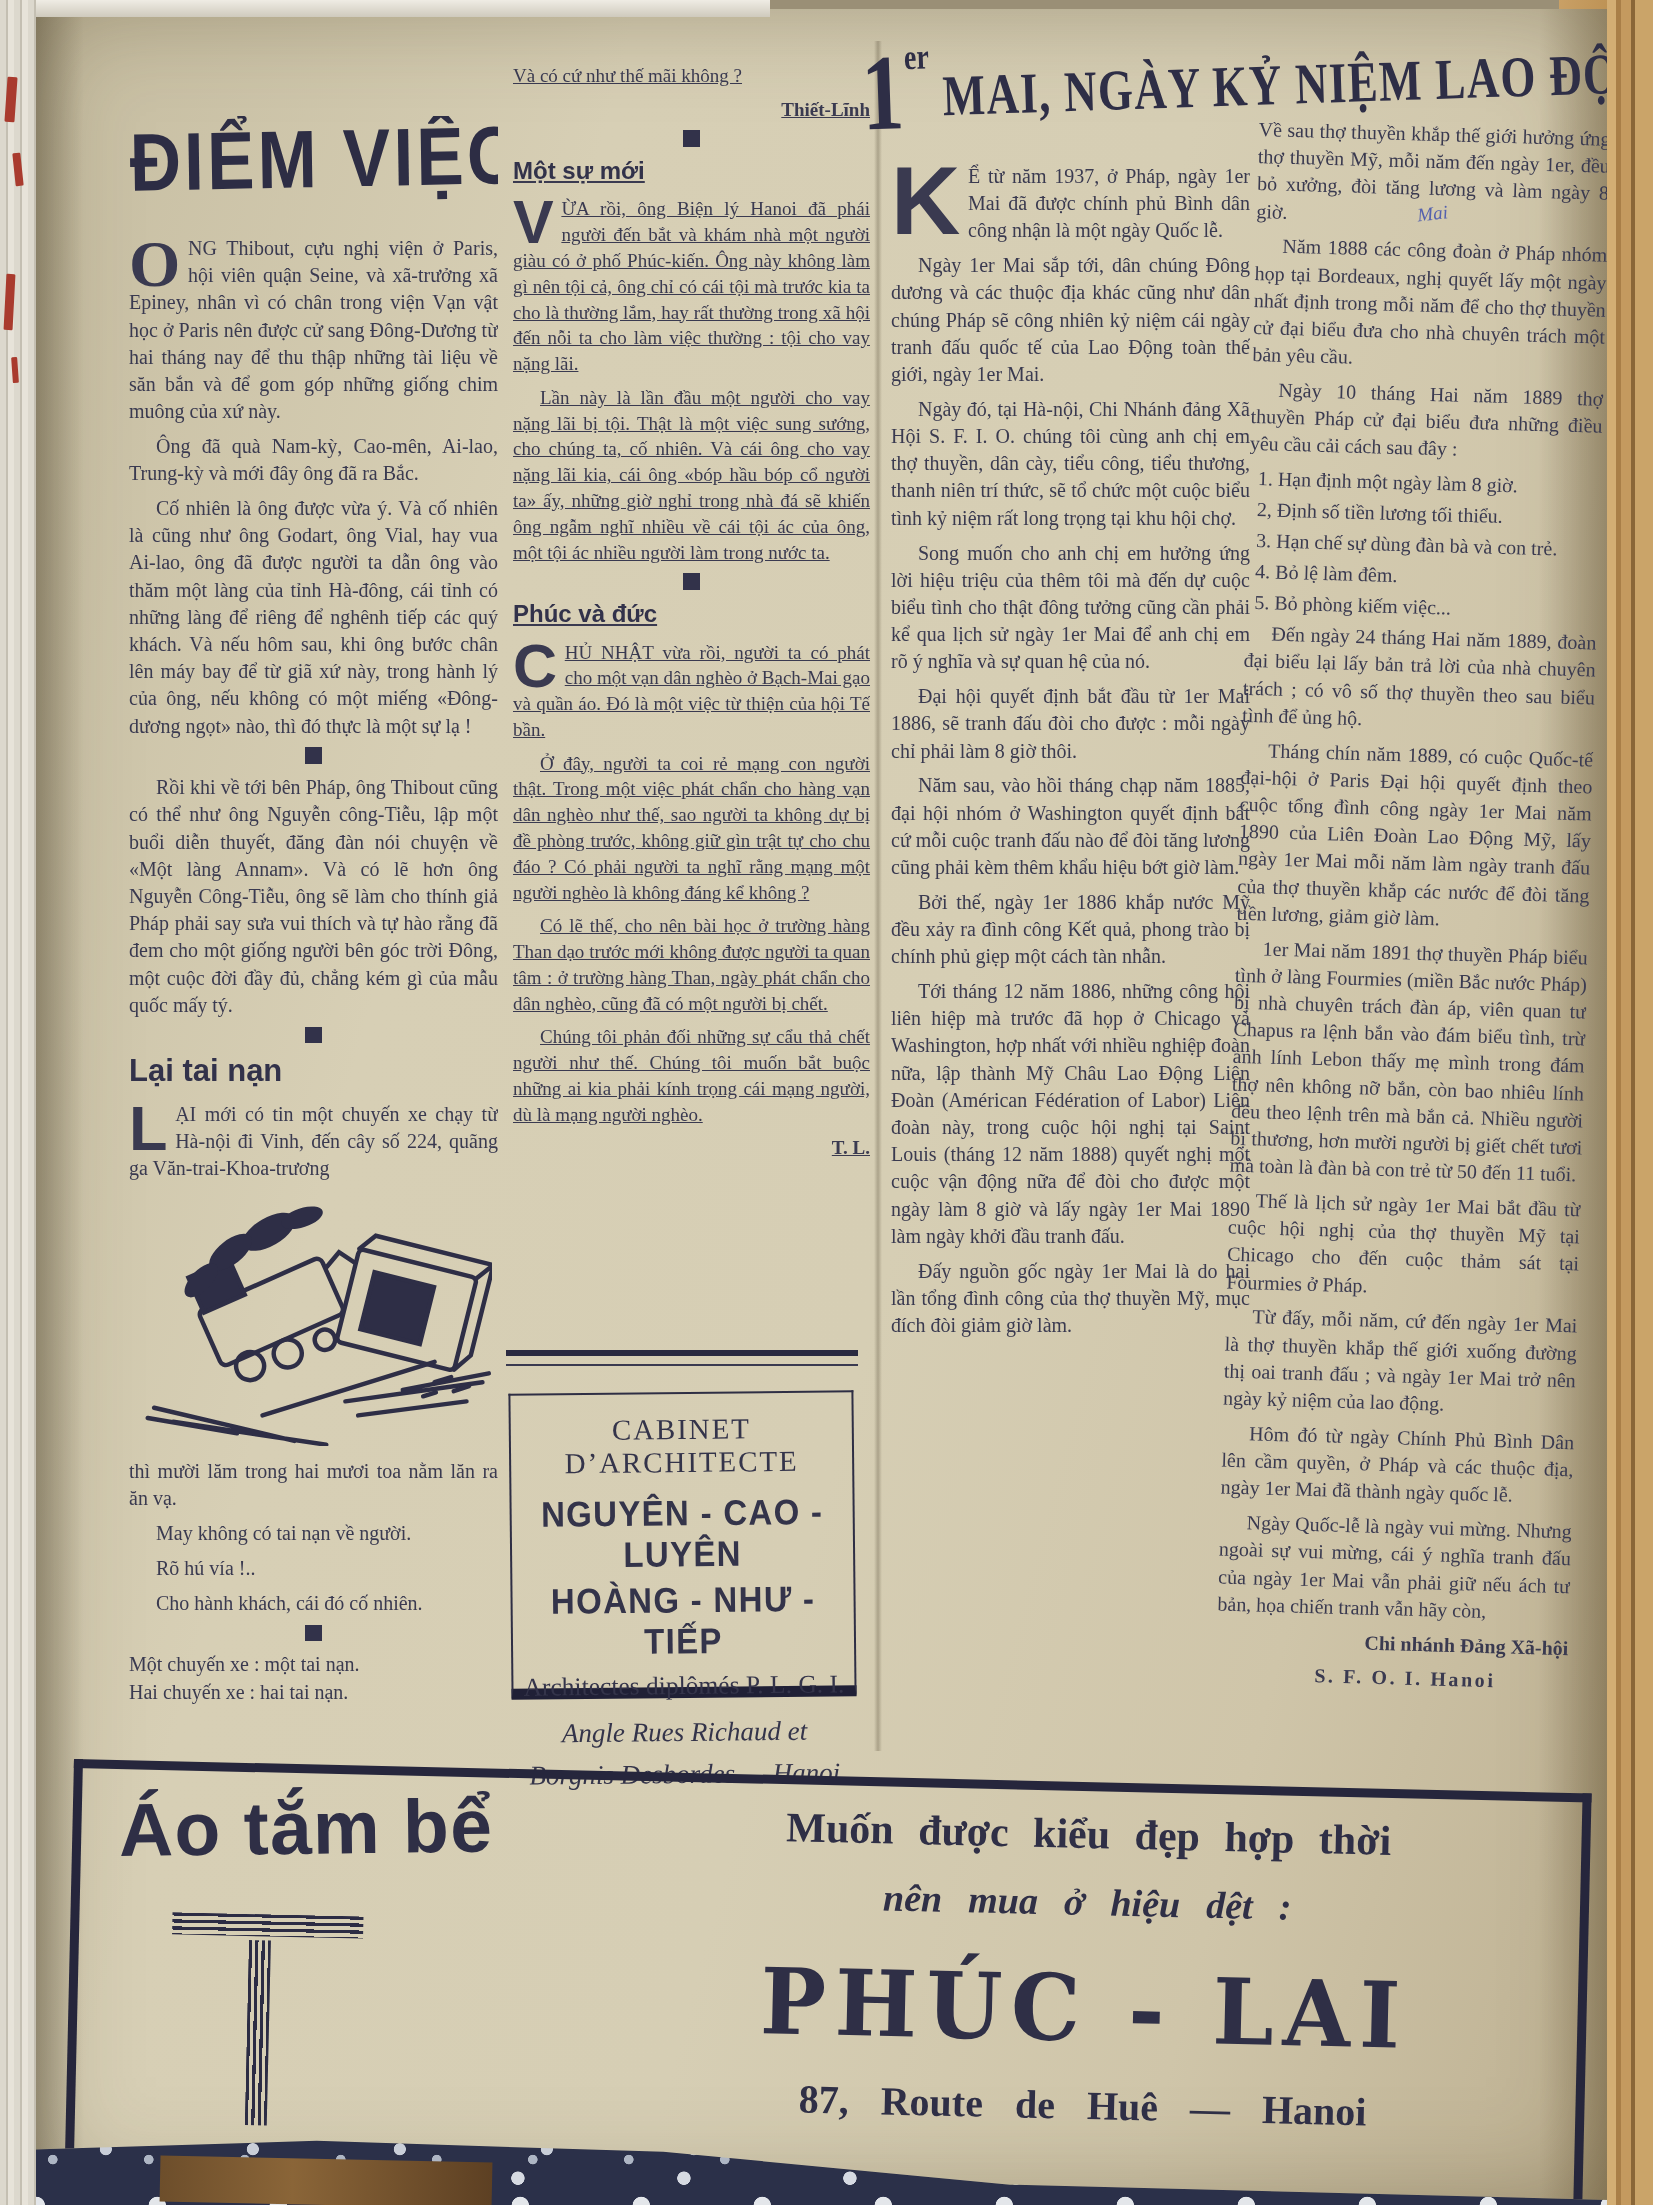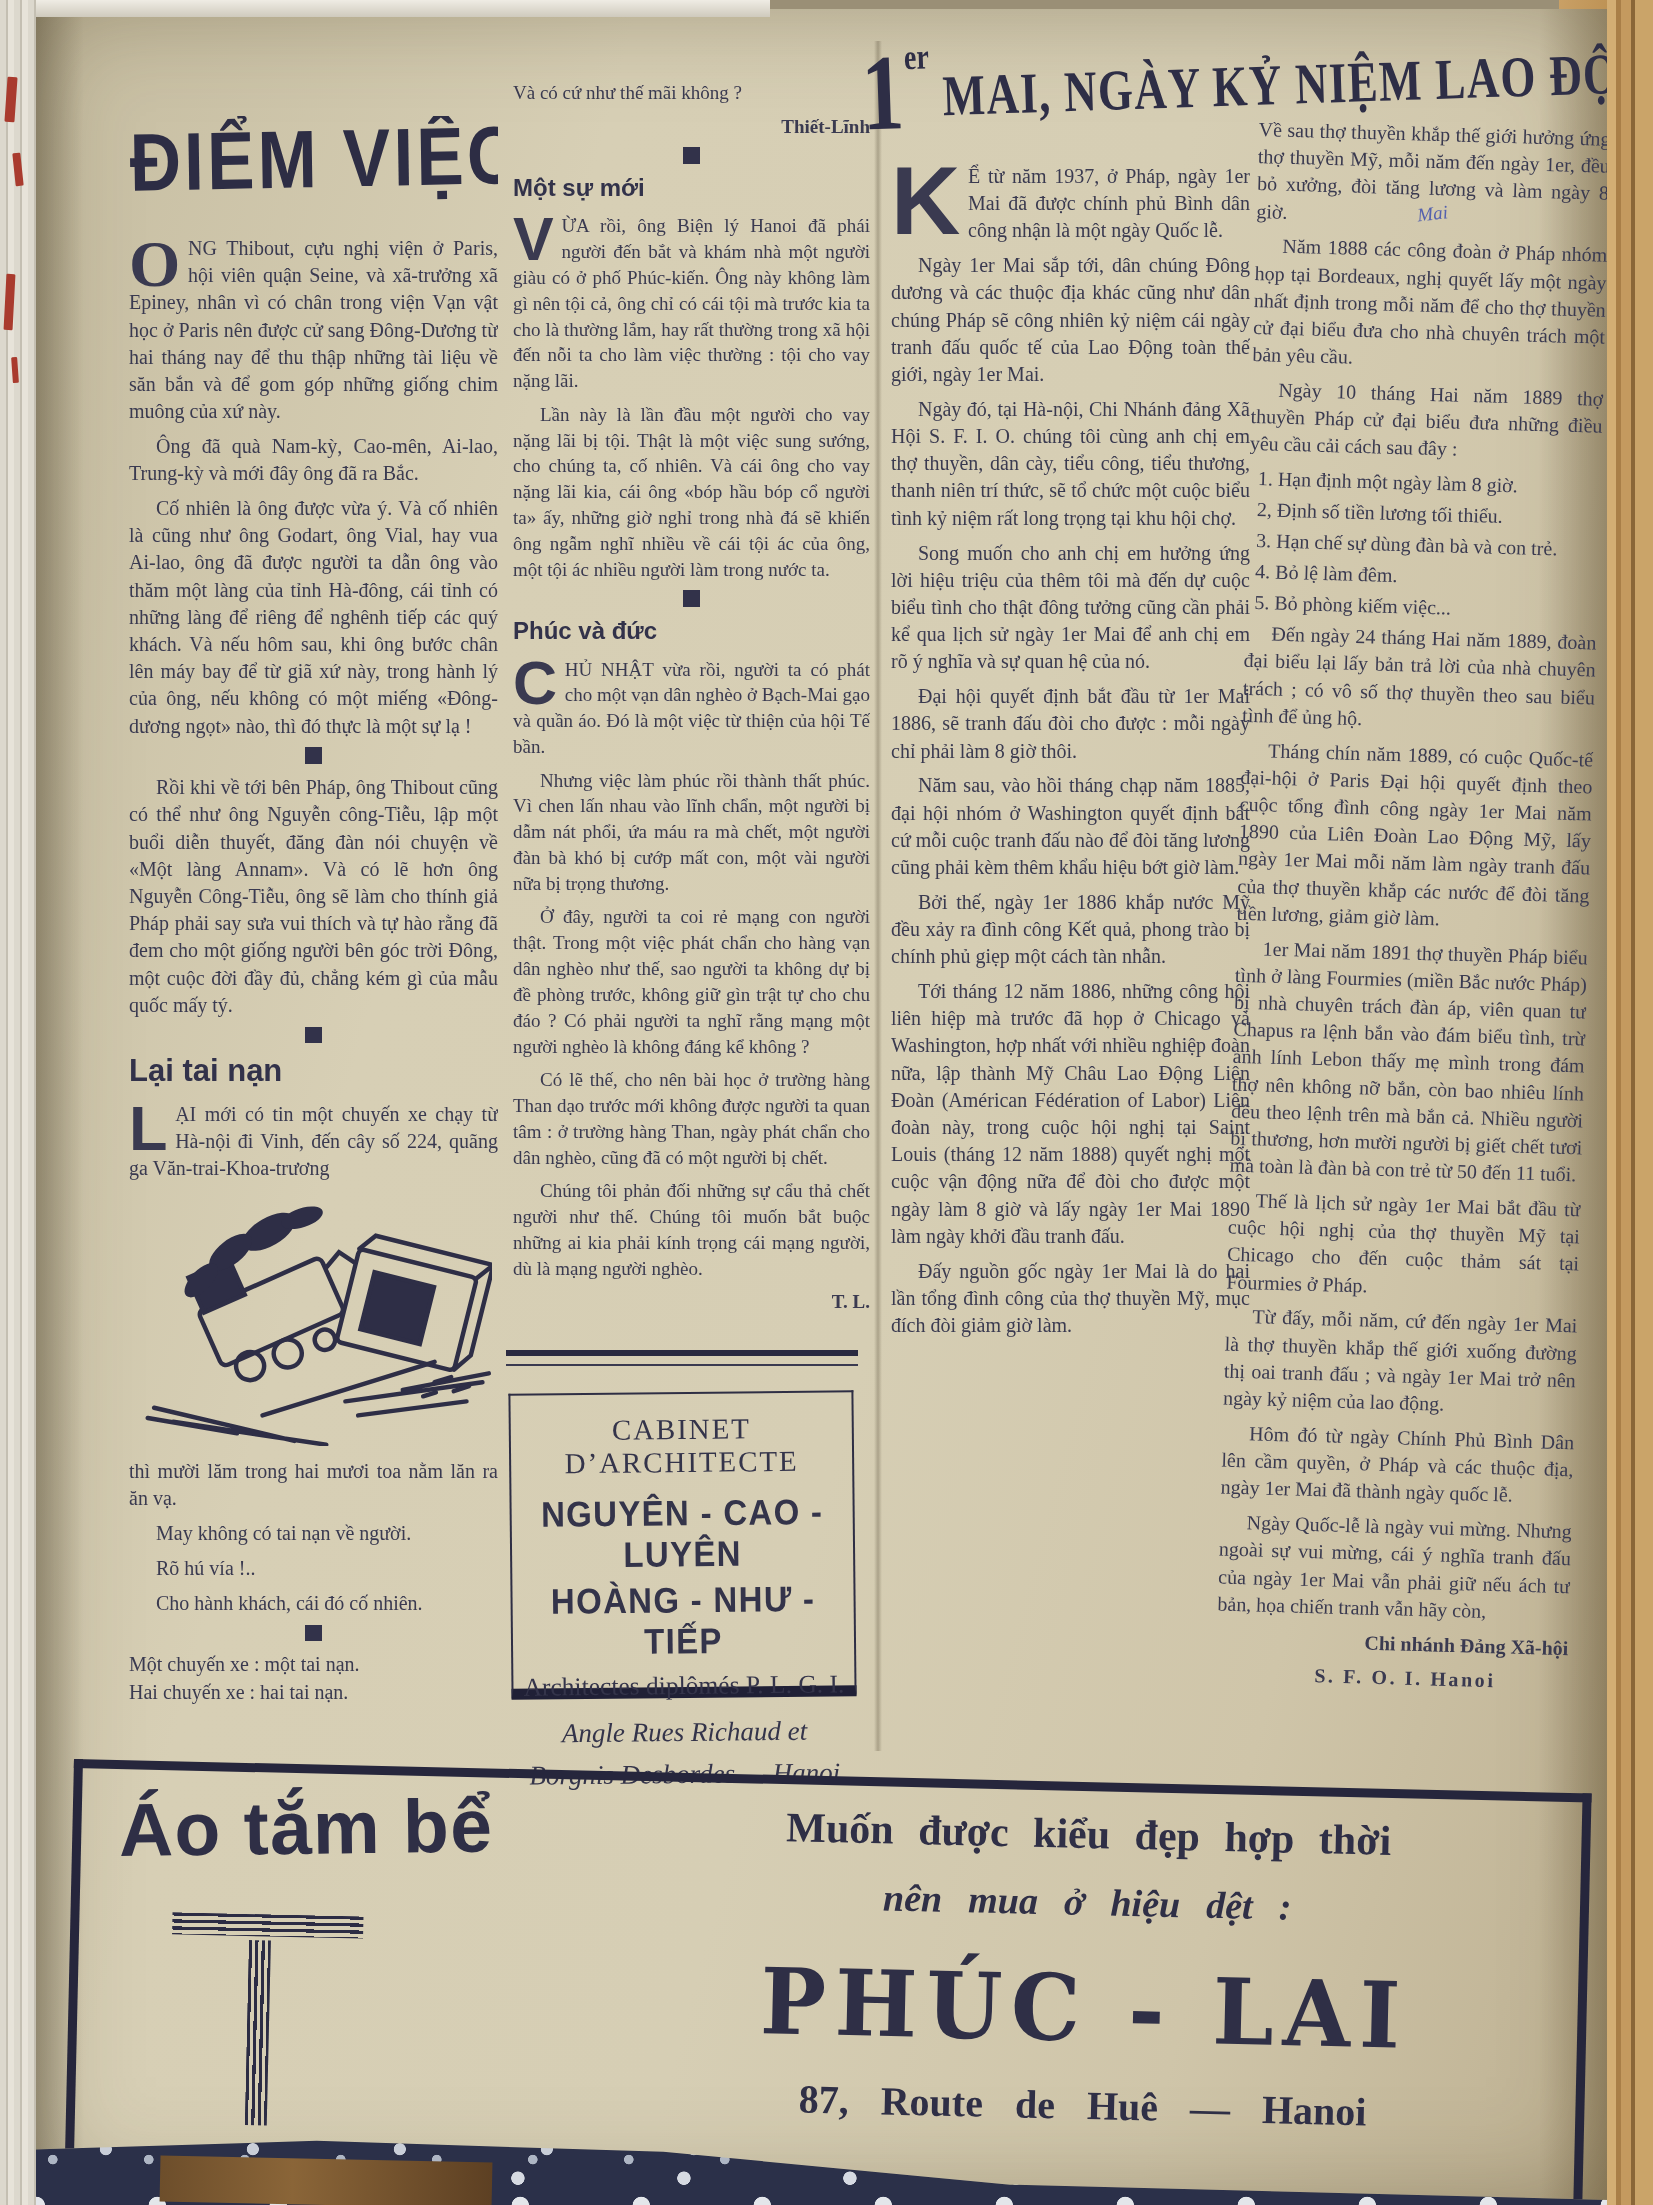--- a/index.html
+++ b/index.html
@@ -41,21 +41,21 @@
   .col p.nodent{text-indent:0;}
   .dc{float:left;font-weight:700;margin:5.1px 7.7px 0 0;line-height:.72;}
   .sqr{width:16.6px;height:16.6px;background:#32324a;margin:3.8px auto 10.2px;}
   .subhead{font-family:"Liberation Sans",sans-serif;font-weight:700;font-size:24px;
     margin:6.4px 0 11.5px;text-indent:0;color:#32324a;}
   .byline{text-align:right;font-weight:700;margin:0 12.8px 3.8px 0;text-indent:0;}
   #c1{left:96px;top:107px;width:369px;height:1653px;font-size:20px;}
   #c1-headline{font-family:"Liberation Sans",sans-serif;font-weight:700;font-size:71px;
     letter-spacing:3.2px;transform:scaleY(1.15) rotate(-1deg);transform-origin:left top;
     color:#2d2d44;margin:0 0 38px;white-space:nowrap;}
-  #c2{left:480px;top:71px;width:357px;height:1271px;font-size:19px;}
+  #c2{left:480px;top:54px;width:357px;height:1271px;font-size:19px;text-decoration:underline;}
   #arch-rule1{position:absolute;left:473px;top:1341px;width:352px;height:6.4px;background:#2a2a40;}
   #arch-rule2{position:absolute;left:473px;top:1355px;width:352px;height:1.9px;background:#3a3a50;}
   #arch-box{position:absolute;left:477px;top:1383px;width:345px;height:306px;
     border:2.6px solid #2e2e44;border-bottom:11.5px solid #202036;transform:rotate(-0.6deg);
     text-align:center;color:#34344a;padding-top:16.6px;box-sizing:border-box;}
   #arch-box .t1{font-size:29px;letter-spacing:1.9px;margin:2.6px 0 16.6px;}
   #arch-box .nm{font-family:"Liberation Sans",sans-serif;font-weight:700;font-size:33px;
     letter-spacing:1.3px;margin:0 0 11.5px;transform:scaleY(1.08);}
   #arch-box .cr{font-size:25.5px;margin:9px 0 16.6px;}
   #arch-box .ad{font-style:italic;font-size:27px;margin:0 0 10.2px;}
@@ -162,21 +162,20 @@
     <div class="col" id="c2">
       <p class="nodent">Và có cứ như thế mãi không ?</p>
       <p class="byline">Thiết-Lĩnh</p>
       <div class="sqr"></div>
       <div class="subhead">Một sự mới</div>
       <p class="nodent"><span class="dc" style="font-family:'Liberation Sans',sans-serif;font-size:61px">V</span><span>ỪA rồi, ông Biện lý Hanoi đã phái người đến bắt và khám nhà một người giàu có ở phố Phúc-kiến. Ông này không làm gì nên tội cả, ông chỉ có cái tội mà trước kia ta cho là thường lắm, hay rất thường trong xã hội đến nỗi ta cho làm việc thường : tội cho vay nặng lãi.</span></p>
       <p>Lần này là lần đầu một người cho vay nặng lãi bị tội. Thật là một việc sung sướng, cho chúng ta, cố nhiên. Và cái ông cho vay nặng lãi kia, cái ông «bóp hầu bóp cổ người ta» ấy, những giờ nghỉ trong nhà đá sẽ khiến ông ngẫm nghĩ nhiều về cái tội ác của ông, một tội ác nhiều người làm trong nước ta.</p>
       <div class="sqr"></div>
       <div class="subhead">Phúc và đức</div>
       <p class="nodent"><span class="dc" style="font-family:'Liberation Sans',sans-serif;font-size:61px">C</span><span>HỦ NHẬT vừa rồi, người ta có phát cho một vạn dân nghèo ở Bạch-Mai gạo và quần áo. Đó là một việc từ thiện của hội Tế bần.</span></p>
-      <p>Nhưng việc làm phúc rồi thành thất phúc. Vì chen lấn nhau vào lĩnh chẩn, một người bị dẫm nát phổi, ứa máu ra mà chết, một người đàn bà khó bị cướp mất con, một vài người nữa bị trọng thương.</p>
       <p>Ở đây, người ta coi rẻ mạng con người thật. Trong một việc phát chẩn cho hàng vạn dân nghèo như thế, sao người ta không dự bị đề phòng trước, không giữ gìn trật tự cho chu đáo ? Có phải người ta nghĩ rằng mạng một người nghèo là không đáng kể không ?</p>
       <p>Có lẽ thế, cho nên bài học ở trường hàng Than dạo trước mới không được người ta quan tâm : ở trường hàng Than, ngày phát chẩn cho dân nghèo, cũng đã có một người bị chết.</p>
       <p>Chúng tôi phản đối những sự cẩu thả chết người như thế. Chúng tôi muốn bắt buộc những ai kia phải kính trọng cái mạng người, dù là mạng người nghèo.</p>
       <p class="byline">T. L.</p>
     </div>
 
     <div id="arch-rule1"></div>
     <div id="arch-rule2"></div>
 
     <div id="arch-box">

